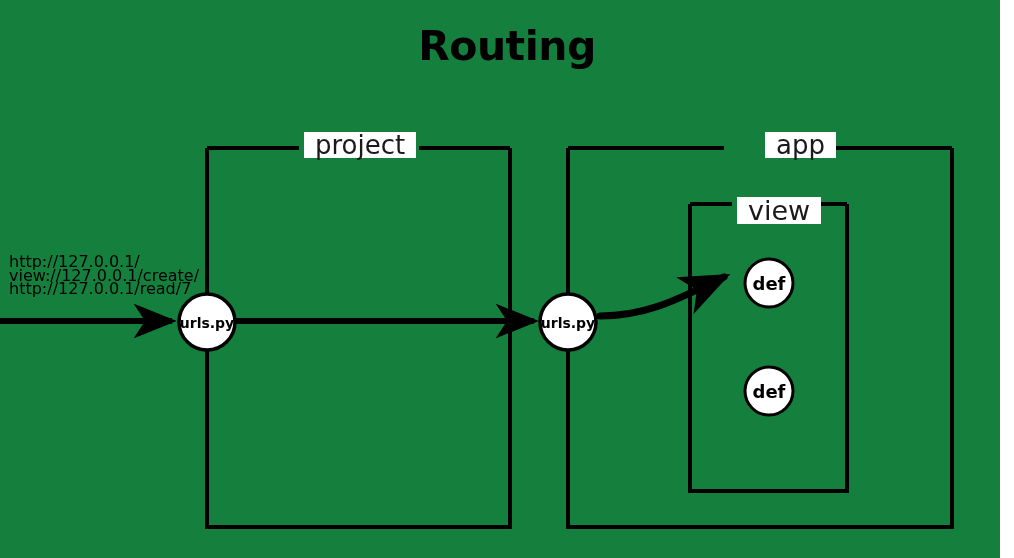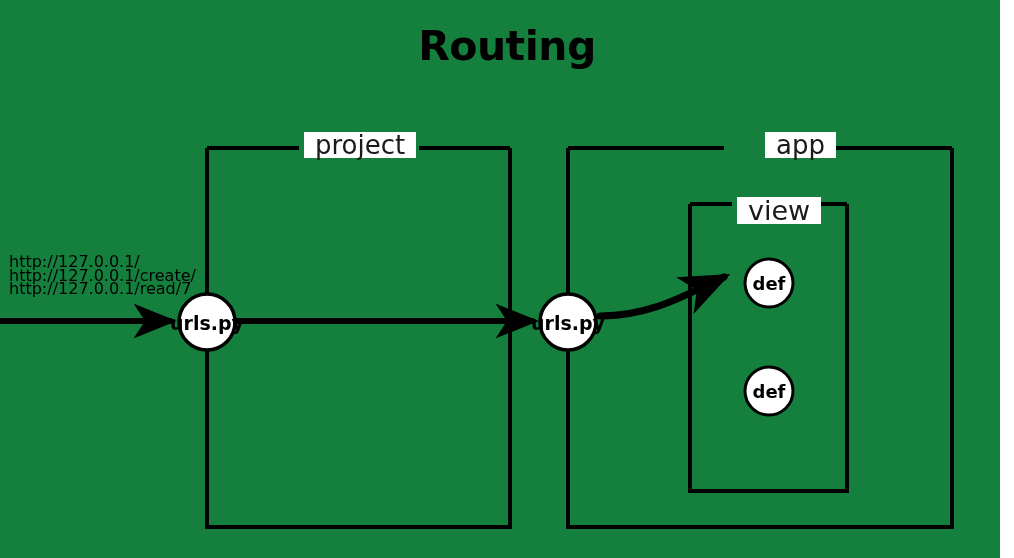--- a/index.html
+++ b/index.html
@@ -61,21 +61,21 @@
     white-space: nowrap;
   }
   .node-label {
     position: absolute;
     font-family: "DejaVu Sans", sans-serif;
     font-weight: bold;
     color: #000000;
     white-space: nowrap;
     transform: translate(-50%, -50%);
   }
-  .label-urls { font-size: 19px; }
+  .label-urls { font-size: 14px; }
   .label-def  { font-size: 18px; }
   .n1-label { left: 207px; top: 323px; }
   .n2-label { left: 568px; top: 323px; }
   .d1-label { left: 769px; top: 283px; }
   .d2-label { left: 769px; top: 391px; }
 </style>
 </head>
 <body>
 
 <div id="canvas">
@@ -121,21 +121,21 @@
     <circle cx="769" cy="283" r="24" fill="#ffffff" stroke="#000000" stroke-width="3"></circle>
     <circle cx="769" cy="391" r="24" fill="#ffffff" stroke="#000000" stroke-width="3"></circle>
   </svg>
 
   <div class="box-legend legend-project">project</div>
   <div class="box-legend legend-app">app</div>
   <div class="box-legend legend-view">view</div>
 
   <div class="url-list">
     <div>http://127.0.0.1/</div>
-    <div>http://127.0.0.1/create/</div>
+    <div>view://127.0.0.1/create/</div>
     <div>http://127.0.0.1/read/7</div>
   </div>
 
   <div class="node-label label-urls n1-label">urls.py</div>
   <div class="node-label label-urls n2-label">urls.py</div>
   <div class="node-label label-def d1-label">def</div>
   <div class="node-label label-def d2-label">def</div>
 
 </div>
 

